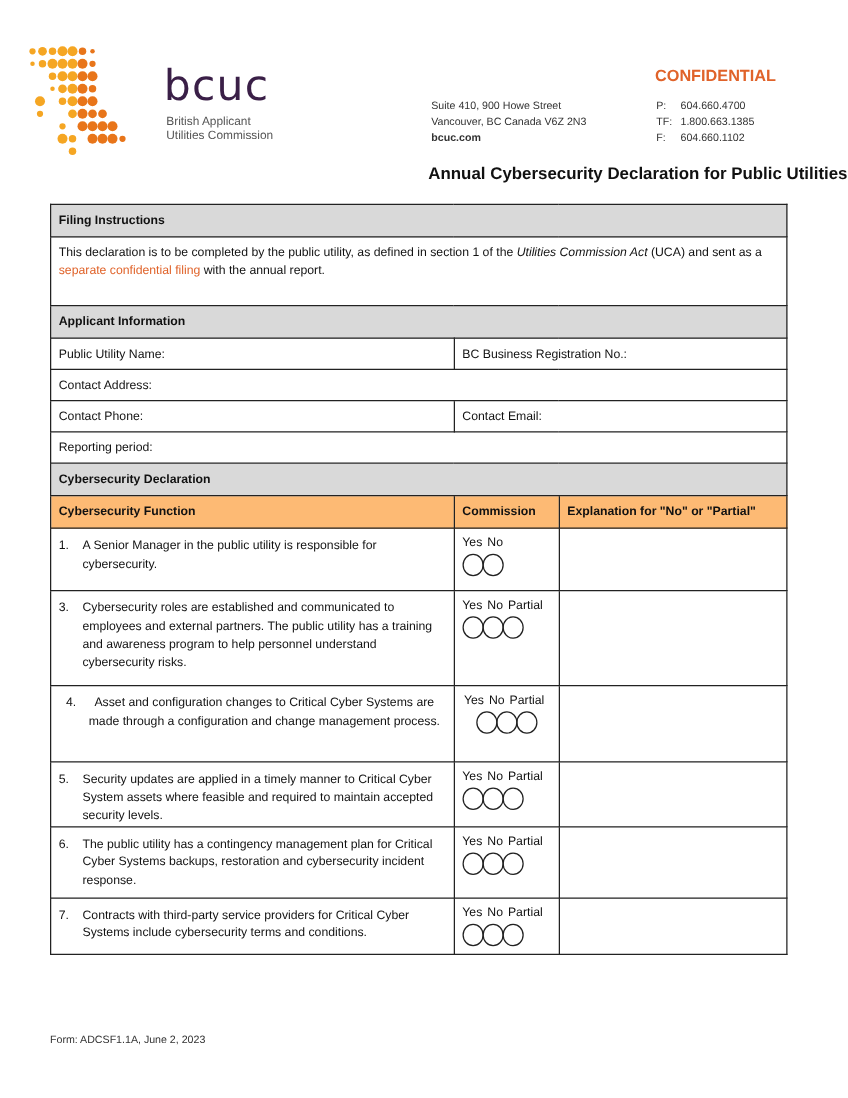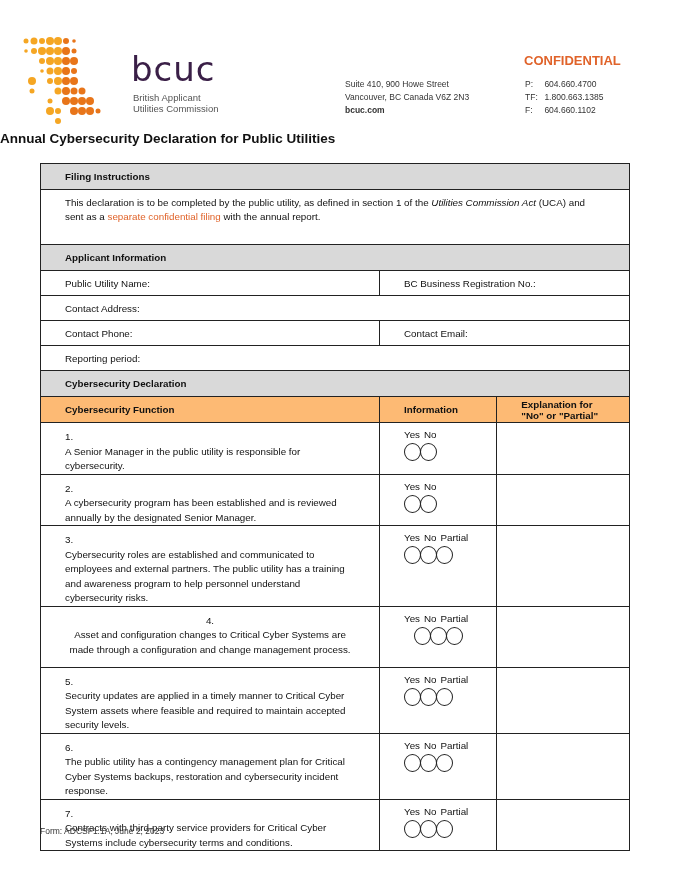--- a/index.html
+++ b/index.html
@@ -7,25 +7,25 @@
          font-family: "Liberation Sans", sans-serif; color: #111; }
   .logo-dots { position: absolute; left: 20px; top: 36px; width: 100px; height: 90px; }
   .logo-word { position: absolute; left: 131px; top: 52px; font-family: "DejaVu Sans", sans-serif;
                font-size: 34px; font-weight: 500; color: #3a1f47; letter-spacing: 1px; line-height: 34px; text-align: center; }
   .logo-sub { position: absolute; left: 133px; top: 92px; font-size: 9.5px; color: #555; line-height: 11px; }
   .address { position: absolute; left: 345px; top: 78px; font-size: 8.5px; color: #333; line-height: 13px; }
   .address .bold { font-weight: bold; }
   .confidential { position: absolute; left: 524px; top: 53px; font-size: 13px; font-weight: bold; color: #e0632a; }
   .contact { position: absolute; left: 525px; top: 78px; font-size: 8.5px; color: #333; line-height: 13px; }
   .contact .lbl { display: inline-block; width: 17px; }
-  .title { position: absolute; left: 0; width: 678px; top: 131px; text-align: left; font-size: 13.5px; font-weight: bold; }
+  .title { position: absolute; left: 0; width: 678px; top: 131px; text-align: right; font-size: 13.5px; font-weight: bold; }
 
   table.form { position: absolute; left: 40px; top: 163px; width: 590px; border-collapse: collapse;
                font-size: 9.8px; }
-  table.form td { border: 1px solid #222; padding: 0 24px; vertical-align: top; }
+  table.form td { border: 1px solid #222; padding: 0 6px; vertical-align: top; }
   .section { background: #d9d9d9; font-weight: bold; height: 25px; vertical-align: middle !important; }
   .instr { height: 48px; padding-top: 6px !important; line-height: 14px; }
   .link { color: #e0632a; }
   .field { height: 24px; vertical-align: middle !important; }
   .colhead { background: #fdba74; font-weight: bold; height: 25px; vertical-align: middle !important; }
   .item { padding-top: 7px !important; line-height: 14.5px; margin-top: 40px; }
   .item .num { display: inline-block; width: 19px; vertical-align: top; }
   .item .txt { display: inline-block; width: 290px; vertical-align: top; }
   .impl { padding-top: 6px !important; line-height: 12px; margin-left: 36px; }
   .impl .opts span { margin-right: 4px; }
@@ -136,41 +136,33 @@
   </tr>
   <tr>
         <td class="field" colspan="3">Reporting period:</td>
       </tr>
 
   <tr>
         <td colspan="3" class="section">Cybersecurity Declaration</td>
       </tr>
   <tr>
     <td class="colhead">Cybersecurity Function</td>
-    <td class="colhead">Information</td>
+    <td class="colhead">Commission</td>
     <td class="colhead">Explanation for "No" or "Partial"</td>
   </tr>
   </tbody>
     <tbody id="items">
       <tr style="height: 50px;">
         <td class="item"><span class="num">1.</span><span class="txt">A Senior Manager in the public utility is responsible for cybersecurity.</span></td>
         <td class="impl">
           <div class="opts"><span>Yes</span><span>No</span></div>
           <div class="circles"><span class="circle"></span><span class="circle"></span></div>
         </td>
         <td></td>
       </tr>
-      <tr style="height: 50px;">
-        <td class="item"><span class="num">2.</span><span class="txt">A cybersecurity program has been established and is reviewed annually by the designated Senior Manager.</span></td>
-        <td class="impl">
-          <div class="opts"><span>Yes</span><span>No</span></div>
-          <div class="circles"><span class="circle"></span><span class="circle"></span></div>
-        </td>
-        <td></td>
-      </tr>
       <tr style="height: 76px;">
         <td class="item"><span class="num">3.</span><span class="txt">Cybersecurity roles are established and communicated to employees and external partners. The public utility has a training and awareness program to help personnel understand cybersecurity risks.</span></td>
         <td class="impl">
           <div class="opts"><span>Yes</span><span>No</span><span>Partial</span></div>
           <div class="circles"><span class="circle"></span><span class="circle"></span><span class="circle"></span></div>
         </td>
         <td></td>
       </tr>
       <tr style="height: 61px; text-align: center;">
         <td class="item"><span class="num">4.</span><span class="txt">Asset and configuration changes to Critical Cyber Systems are made through a configuration and change management process.</span></td>

